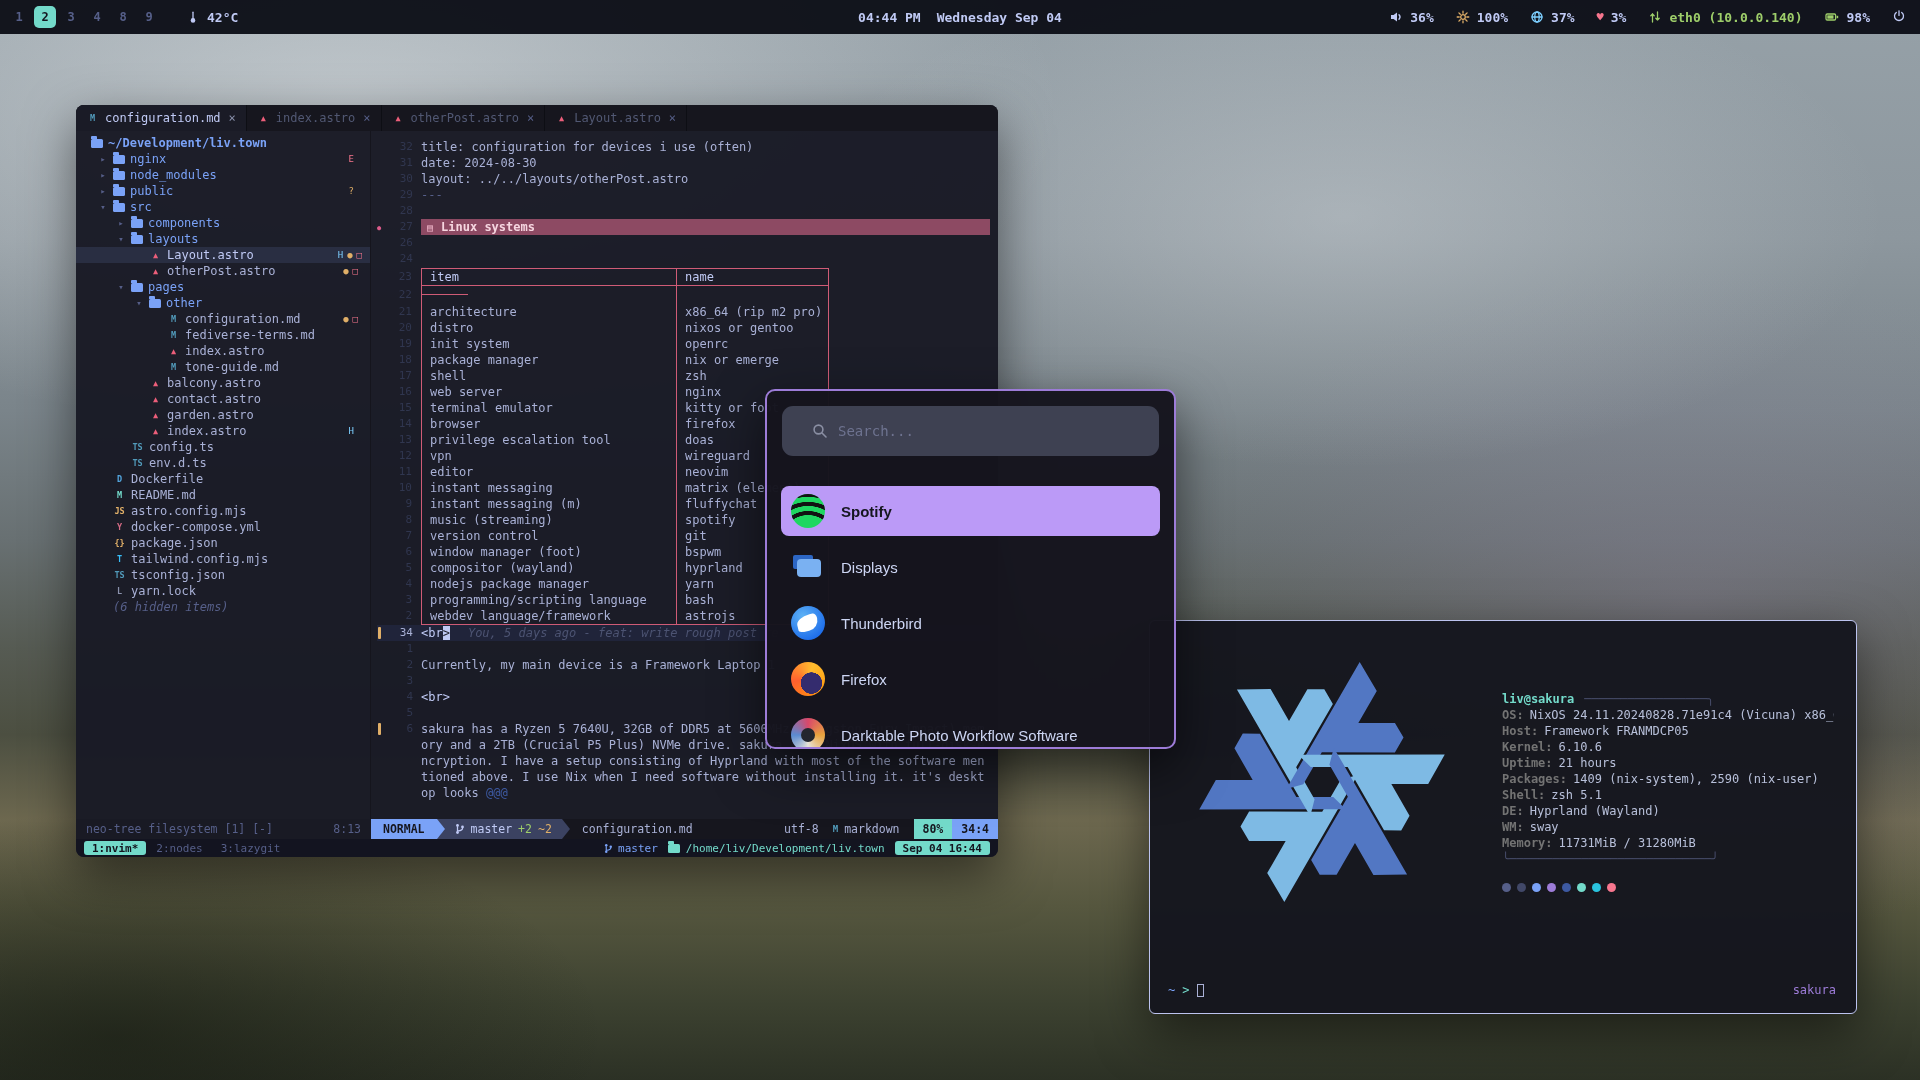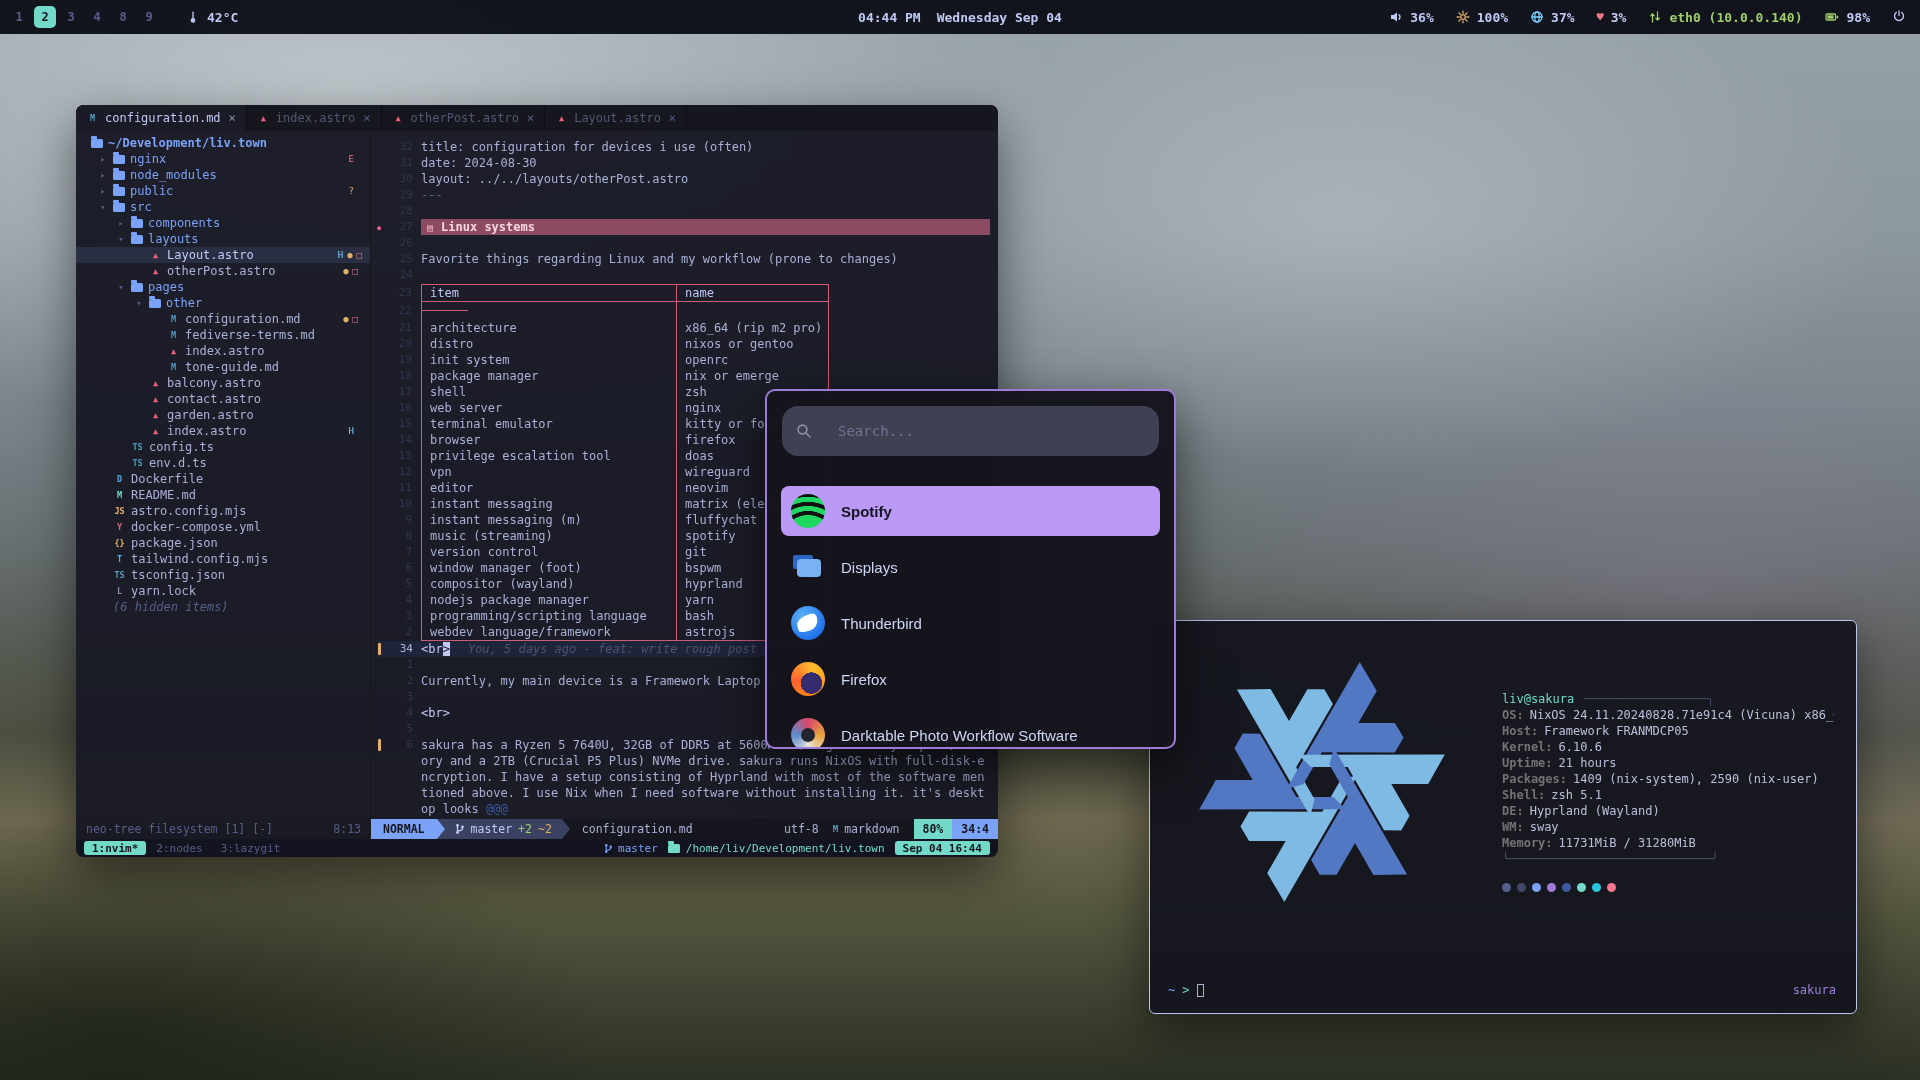--- a/index.html
+++ b/index.html
@@ -130,22 +130,22 @@
   .tm-branch { color:#7aa2f7; display:flex; align-items:center; gap:5px; }
   .tm-path { color:#73daca; display:flex; align-items:center; gap:6px; }
   .tm-folder { color:#73daca; }
   .tm-clock { background:#73daca; color:#14151f; border-radius:3px; padding:0 8px; height:14px;
     display:flex; align-items:center; font-weight:700; }
 
   
   .launcher { position:absolute; left:765px; top:389px; width:411px; height:360px; z-index:40;
     background:rgba(21,20,30,.98); border:2px solid #9d7cd8; border-radius:10px;
     box-shadow:0 18px 50px rgba(0,0,0,.55); overflow:hidden; }
-  .searchbox { margin:15px 15px 0 15px; height:50px; background:#3e4152; border-radius:16px;
-    display:flex; align-items:center; gap:26px; padding:0 14px; color:#8a8fa3; }
+  .searchbox { margin:15px 15px 0 15px; height:50px; background:#3e4152; border-radius:11px;
+    display:flex; align-items:center; gap:10px; padding:0 30px; color:#8a8fa3; }
   .searchbox input { flex:1; background:transparent; border:none; outline:none;
     font:14px "DejaVu Sans Mono",monospace; color:#c0caf5; }
   .searchbox input::placeholder { color:#6e7390; }
   .results { margin-top:30px; }
   .app-row { height:50px; margin:0 14px 6px 14px; border-radius:8px; display:flex; align-items:center;
     gap:16px; padding:0 10px; color:#cdd6f4; cursor:pointer; }
   .app-row.selected { background:#bb9af7; color:#15161e; }
   .app-label { font:15px "Liberation Sans", sans-serif; }
   .app-row.selected .app-label { font-weight:700; }
   .appicon { width:34px; height:34px; border-radius:50%; position:relative; flex:none; overflow:hidden; }
@@ -165,21 +165,21 @@
   .appicon.darktable { background:conic-gradient(#d9486b, #e8a33d, #e7e3d8, #5b8bd0, #d9486b); }
   .appicon.darktable .glyphshape { inset:28%; background:#23262e; border-radius:50%; }
 
   
   .fetchwin { left:1149px; top:620px; width:708px; height:394px; z-index:30;
     background:rgba(21,22,30,.97); border:1.5px solid #bcc3ef; border-radius:6px; }
   .fetch-body { display:flex; gap:30px; padding:26px 22px 0 22px; align-items:flex-start; }
   .nixlogo { width:300px; height:262px; flex:none; margin-top:4px; }
   .fetch-info { font-size:12px; line-height:16px; margin-top:44px; min-width:0; white-space:nowrap; overflow:hidden; }
   .ff-title-row { display:flex; gap:10px; }
-  .ff-title { color:#73daca; font-weight:400; }
+  .ff-title { color:#73daca; font-weight:700; }
   .ff-boxtop,.ff-boxbottom { color:#494f6e; }
   .ff-label { color:#737373; font-weight:700; }
   .ff-value { color:#b8c0da; margin-left:6px; }
   .ff-dots { display:flex; gap:6px; margin-top:16px; }
   .dot { width:9px; height:9px; border-radius:50%; }
   .prompt-row { position:absolute; left:18px; right:20px; bottom:16px; display:flex;
     align-items:center; font-size:12px; }
   .p-cwd { color:#7aa2f7; } .p-sym { color:#73daca; margin-left:7px; }
   .cursor-block { width:7px; height:13px; border:1px solid #aab1d6; margin-left:8px; display:inline-block; }
   .p-right { margin-left:auto; color:#9d7cd8; }
@@ -690,25 +690,20 @@
           <span>Linux systems</span>
         </div>
       </div>
 
         <div class="line">
           <span class="sign"></span>
           <span class="gut">26</span>
           <span class="content"></span>
         </div>
 
-        <div class="line">
-          <span class="sign"></span>
-          <span class="gut">25</span>
-          <span class="content">Favorite things regarding Linux and my workflow (prone to changes)</span>
-        </div>
 
         <div class="line">
           <span class="sign"></span>
           <span class="gut">24</span>
           <span class="content"></span>
         </div>
 
       <div class="line tline">
         <span class="sign"></span>
           <span class="gut"></span>

